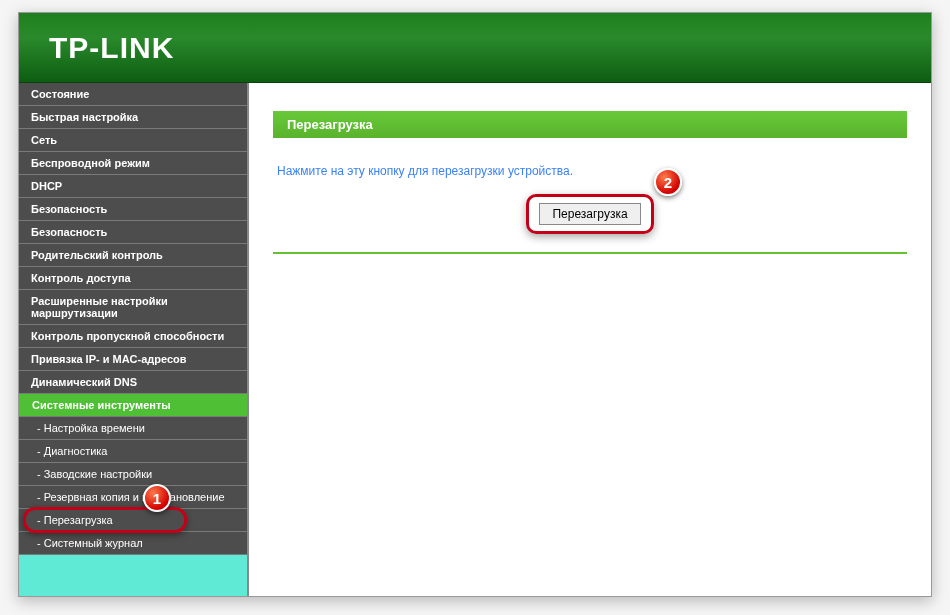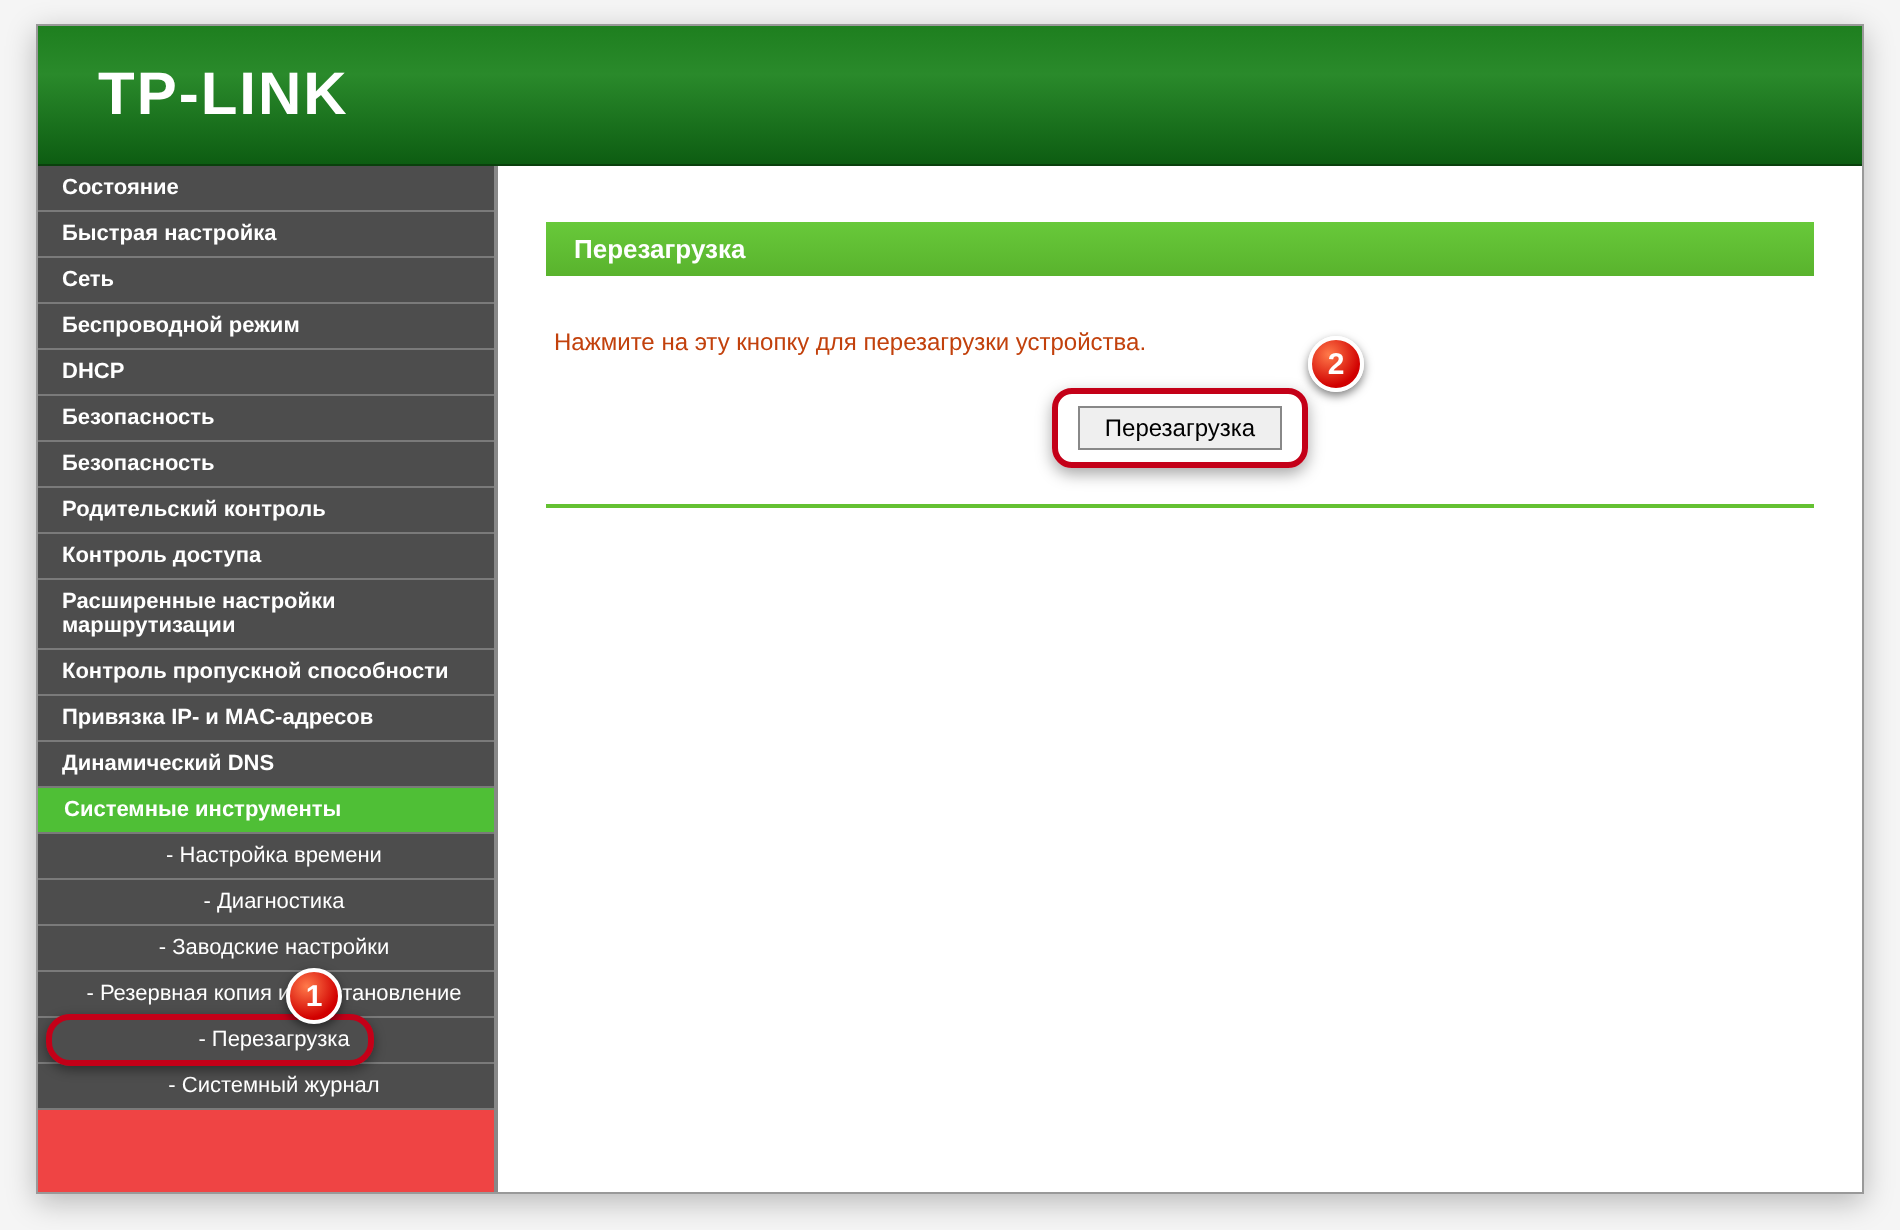--- a/index.html
+++ b/index.html
@@ -39,21 +39,21 @@
     letter-spacing: 1px;
     font-family: "Arial Black", Arial, sans-serif;
   }
   .body {
     display: flex;
     flex: 1;
     min-height: 0;
   }
   .sidebar {
     width: 230px;
-    background: #ef4444;
+    background: #5eead4;
     display: flex;
     flex-direction: column;
     border-right: 2px solid #888;
     font-size: 11px;
   }
   .nav-item, .nav-sub {
     color: #fff;
     padding: 5px 10px 5px 12px;
     border-bottom: 1px solid #7a7a7a;
     background: #4d4d4d;
@@ -62,40 +62,39 @@
   .nav-item { font-weight: bold; }
   .nav-active {
     background: #4fbf36;
     color: #fff;
     font-weight: bold;
     padding-left: 13px;
   }
   .nav-sub {
     padding-left: 18px;
     font-weight: normal;
-    text-align: center;
   }
   .content {
     flex: 1;
     background: #fff;
     padding: 28px 24px 32px 24px;
     position: relative;
   }
   .panel-title {
     background: #64c132;
     background: linear-gradient(to bottom, #68c93a 0%, #59b32d 100%);
     color: #fff;
     font-weight: bold;
     font-size: 13px;
     padding: 6px 14px;
     margin-bottom: 26px;
   }
   .instruction {
     font-size: 12px;
-    color: #c2410c;
+    color: #3b82f6;
     padding: 0 4px 8px 4px;
   }
   .button-row {
     text-align: center;
     padding: 8px 0 14px;
     position: relative;
   }
   .reboot-btn-wrap {
     display: inline-block;
     border: 3px solid #c40018;

